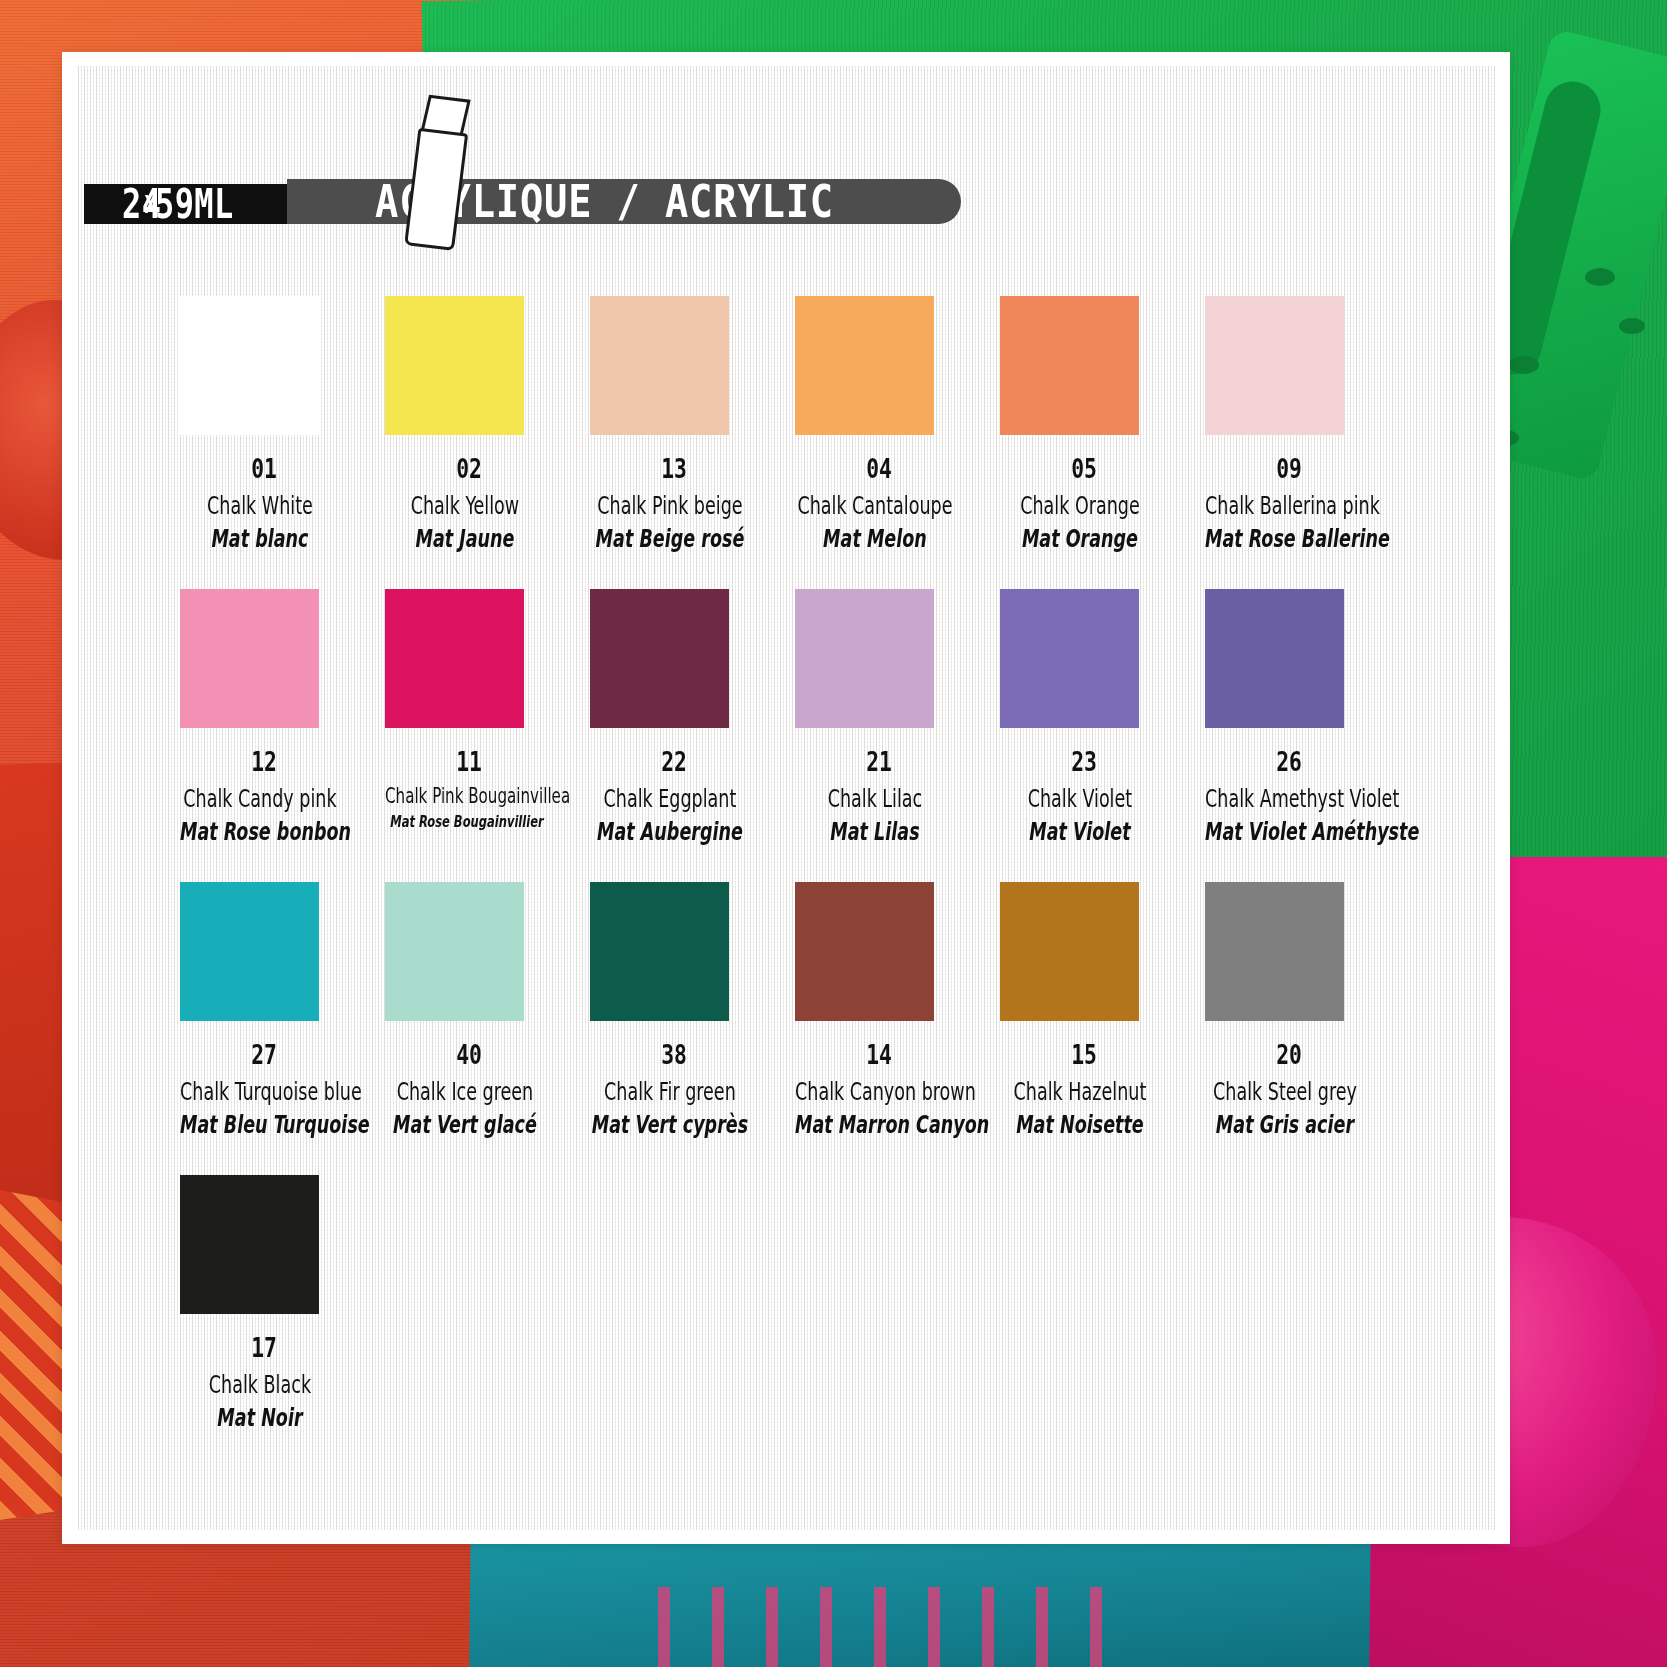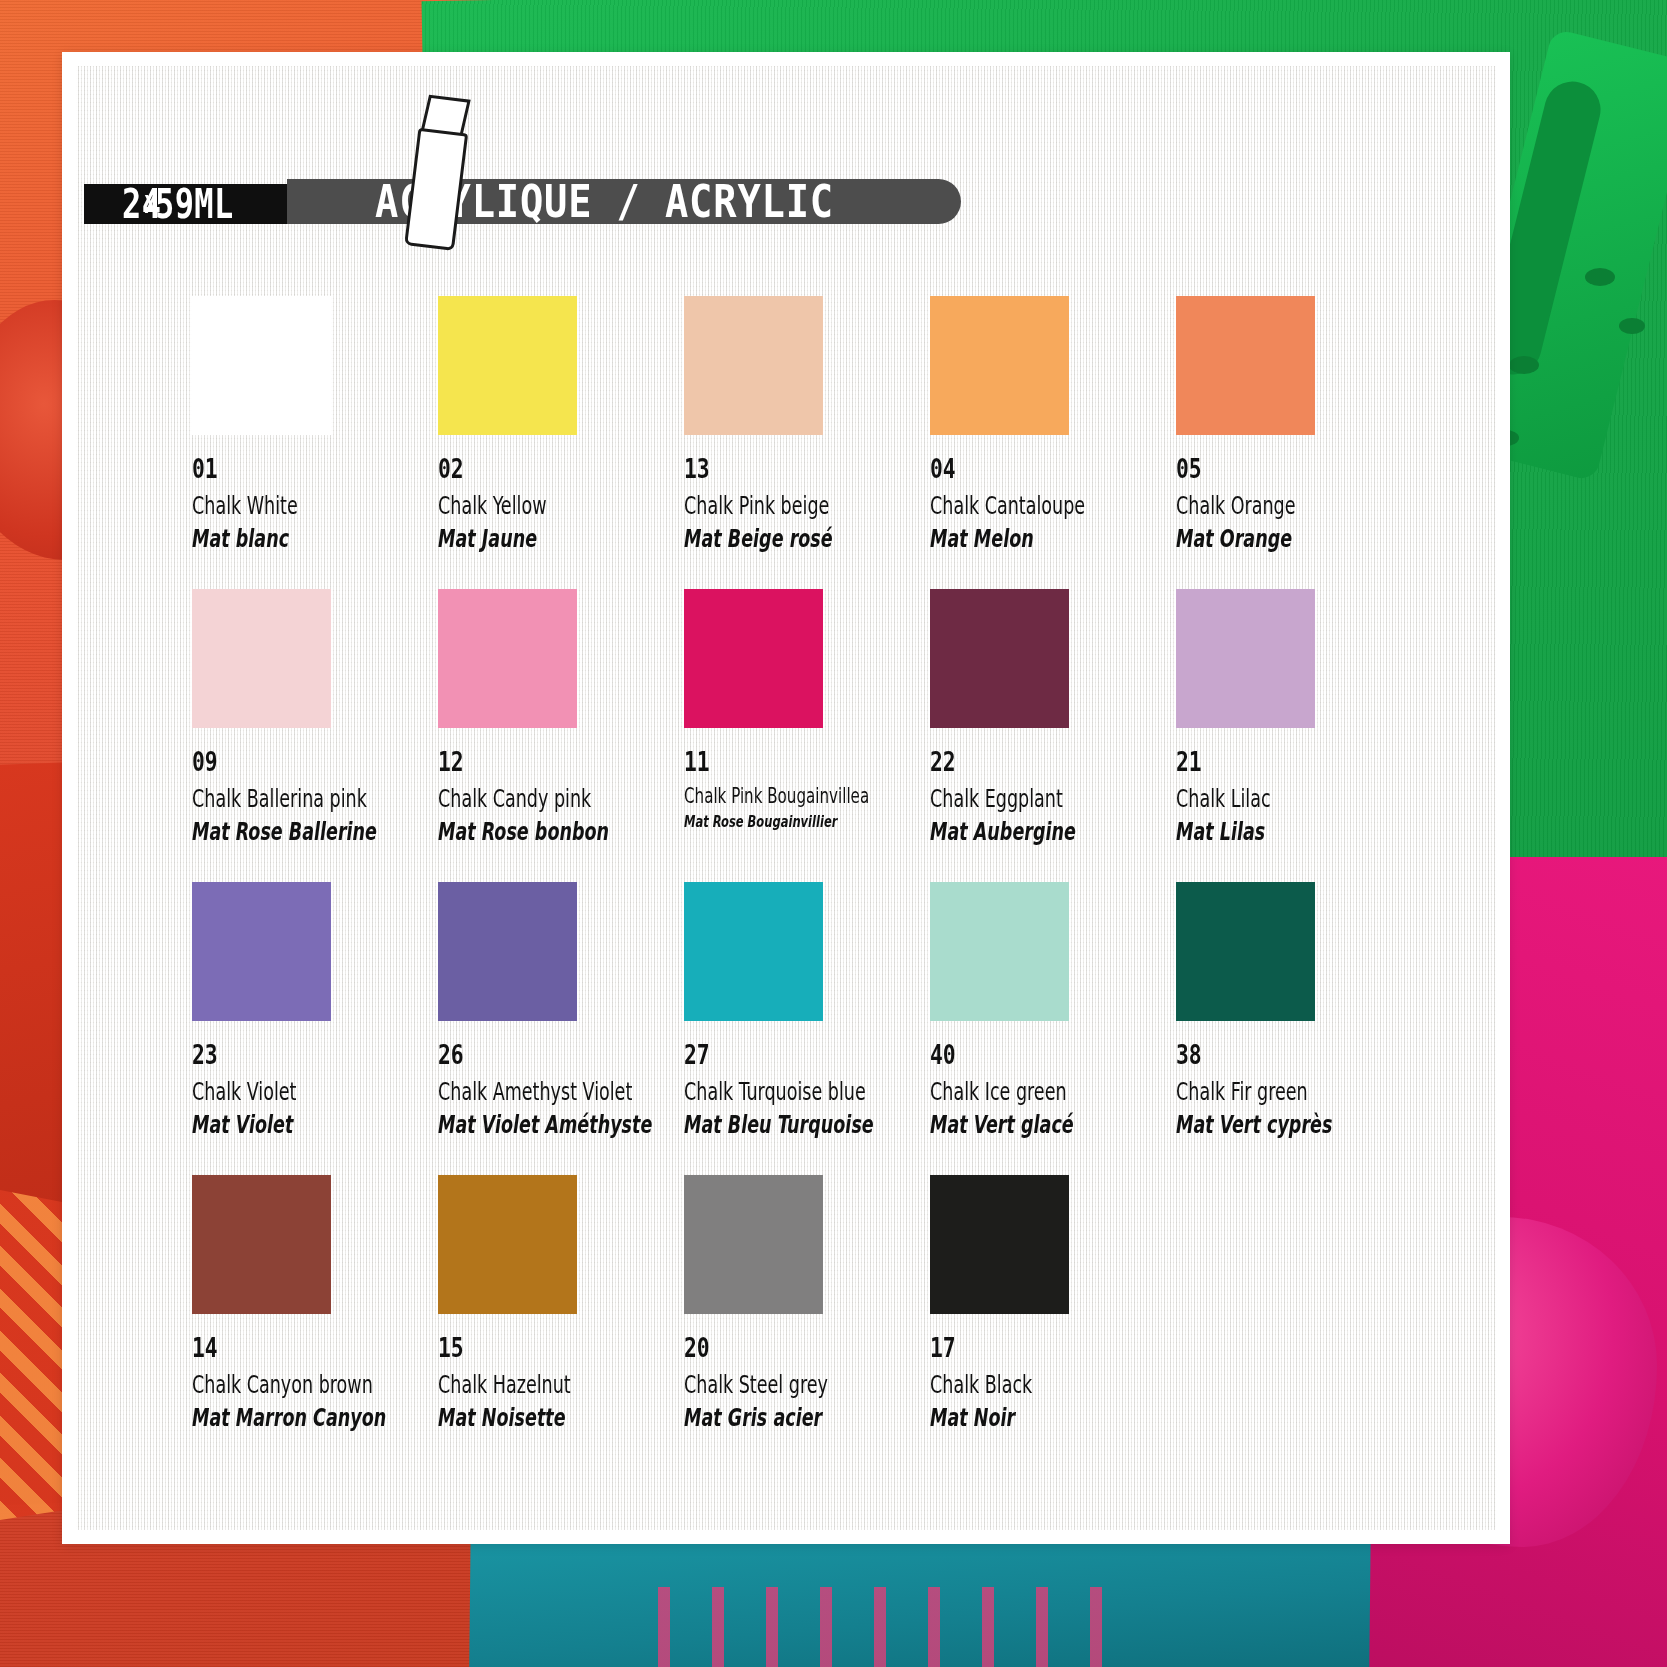--- a/index.html
+++ b/index.html
@@ -221,26 +221,27 @@
     left: 0; top: 34px;
     width: 44px; height: 112px;
     background: #ffffff;
     border: 3px solid #1a1a1a;
     border-radius: 4px 4px 7px 7px;
   }
 
   
   .grid {
     position: absolute;
-    left: 116px; top: 230px;
+    left: 104px; top: 230px;
     width: 1230px;
     display: grid;
-    grid-template-columns: repeat(5, 1fr);
+    grid-template-columns: repeat(6, 1fr);
     row-gap: 38px;
     column-gap: 0px;
+    text-align: center;
   }
   .cell {
     width: 205px;
   }
   .chip {
     width: 139px;
     height: 139px;
     display: block;
   }
   .code {

